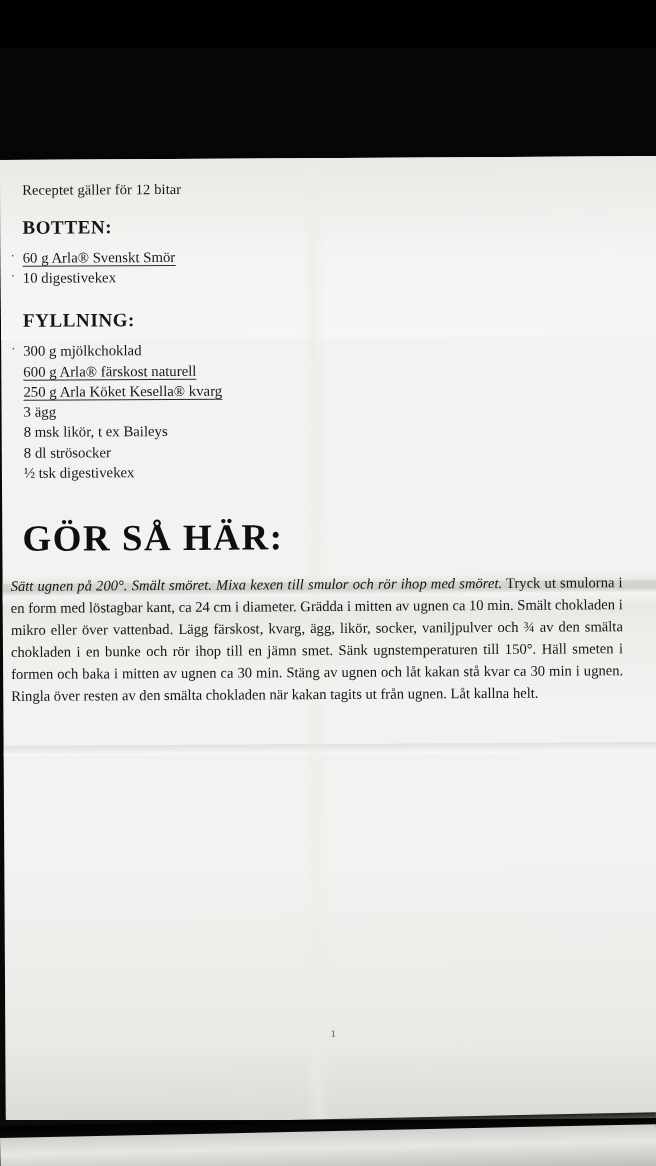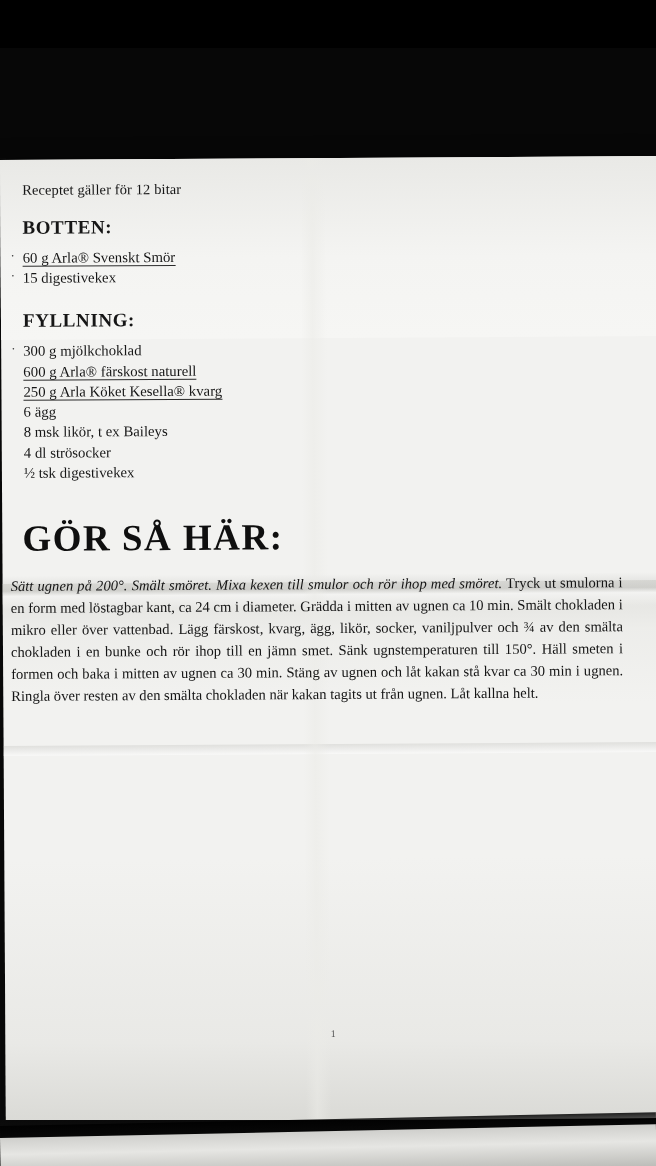--- a/index.html
+++ b/index.html
@@ -215,45 +215,45 @@
 
       <h2 class="section-heading">BOTTEN:</h2>
 
       <ul class="ing">
         <li class="u">
           <span class="bullet">·</span>
           <span class="txt">60 g Arla® Svenskt Smör</span>
         </li>
         <li>
           <span class="bullet">·</span>
-          <span class="txt">15 digestivekex</span>
+          <span class="txt">10 digestivekex</span>
         </li>
       </ul>
 
       <h2 class="section-heading second">FYLLNING:</h2>
 
       <ul class="ing">
         <li>
           <span class="bullet">·</span>
           <span class="txt">300 g mjölkchoklad</span>
         </li>
         <li class="u">
           <span class="txt">600 g Arla® färskost naturell</span>
         </li>
         <li class="u">
           <span class="txt">250 g Arla Köket Kesella® kvarg</span>
         </li>
         <li>
-          <span class="txt">6 ägg</span>
+          <span class="txt">3 ägg</span>
         </li>
         <li>
           <span class="txt">8 msk likör, t ex Baileys</span>
         </li>
         <li>
-          <span class="txt">4 dl strösocker</span>
+          <span class="txt">8 dl strösocker</span>
         </li>
         <li>
           <span class="txt">½ tsk digestivekex</span>
         </li>
       </ul>
 
       <h1 id="gor-heading">GÖR SÅ HÄR:</h1>
 
       <p id="method"><span class="first">Sätt ugnen på 200°. Smält smöret. Mixa kexen till smulor och rör ihop med smöret.</span><span> Tryck ut smulorna i en form med löstagbar kant, ca 24 cm i diameter. Grädda i mitten av ugnen ca 10 min. Smält chokladen i mikro eller över vattenbad. Lägg färskost, kvarg, ägg, likör, socker, vaniljpulver och ¾ av den smälta chokladen i en bunke och rör ihop till en jämn smet. Sänk ugnstemperaturen till 150°. Häll smeten i formen och baka i mitten av ugnen ca 30 min. Stäng av ugnen och låt kakan stå kvar ca 30 min i ugnen. Ringla över resten av den smälta chokladen när kakan tagits ut från ugnen. Låt kallna helt.</span></p>
 

